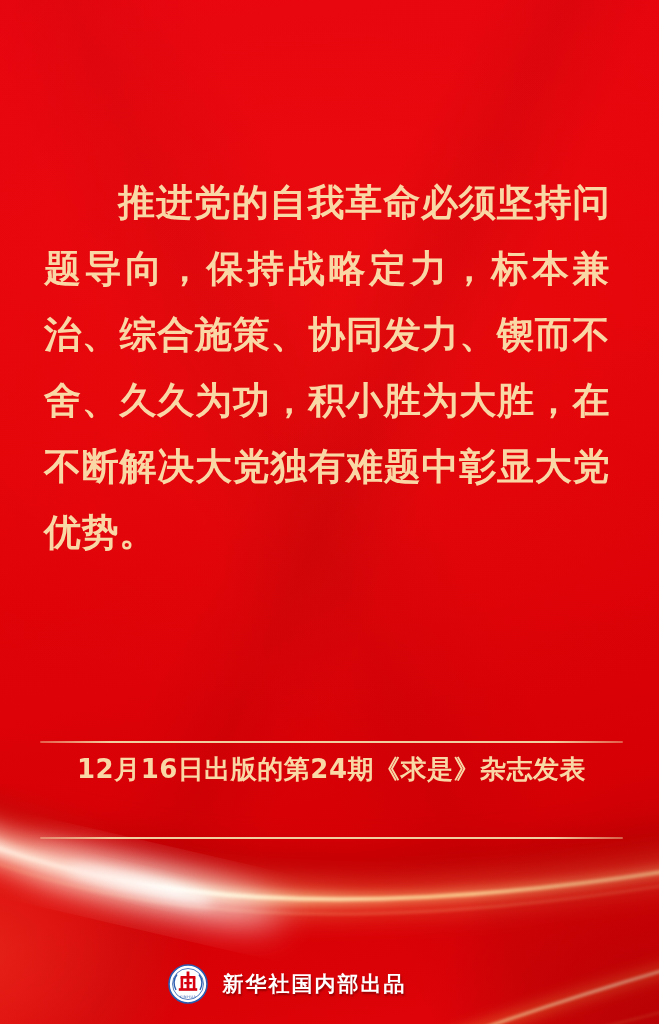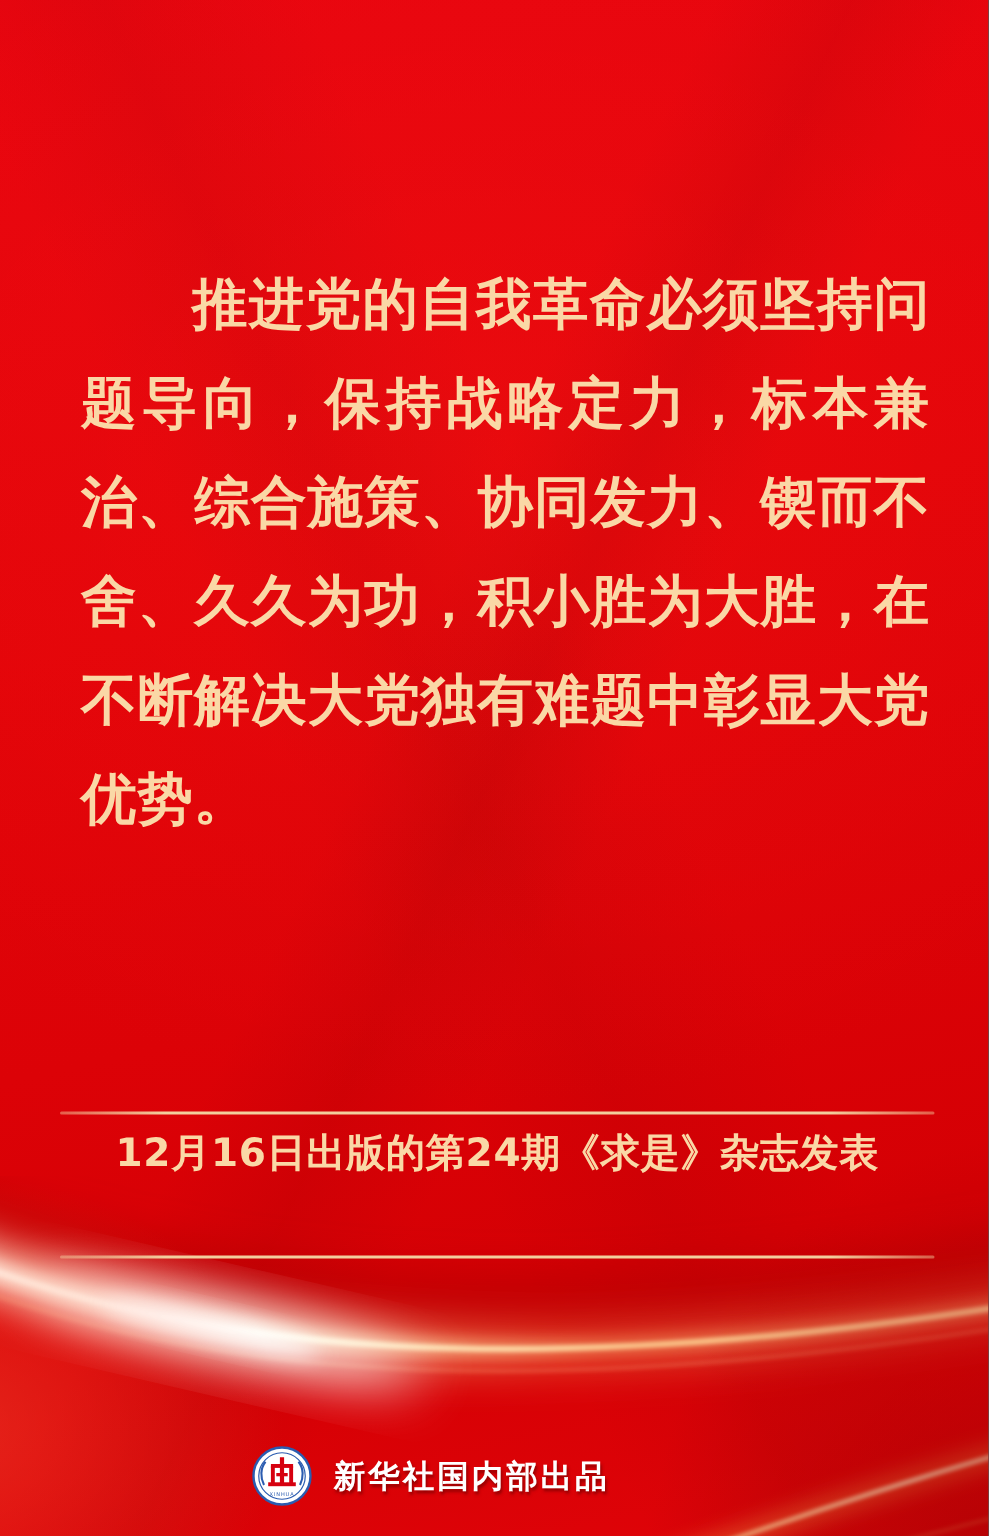--- a/index.html
+++ b/index.html
@@ -33,22 +33,22 @@
   .vignette{
     position:absolute;inset:0;pointer-events:none;
     background:
       radial-gradient(52% 40% at 103% 103%, rgba(140,0,0,.55), rgba(140,0,0,0) 72%),
       radial-gradient(45% 22% at -5% 93%, rgba(255,90,60,.40), rgba(255,90,60,0) 75%);
   }
   .flares{position:absolute;left:0;bottom:0;pointer-events:none;}
 
   .quote{
     position:absolute;
-    left:54px;top:170px;width:566px;
-    font-family:Liberation Sans, sans-serif;
+    left:44px;top:170px;width:566px;
+    font-family:Liberation Serif, serif;
     font-weight:900;
     font-size:37px;line-height:66px;
     letter-spacing:.5px;
     color:var(--quote-gold);
     text-align:justify;
     text-indent:2em;
   }
   .divider{
     position:absolute;left:40px;width:583px;height:2px;
     background:linear-gradient(90deg, rgba(242,207,158,.45), var(--divider-gold) 12%, var(--divider-gold) 88%, rgba(242,207,158,.45));

